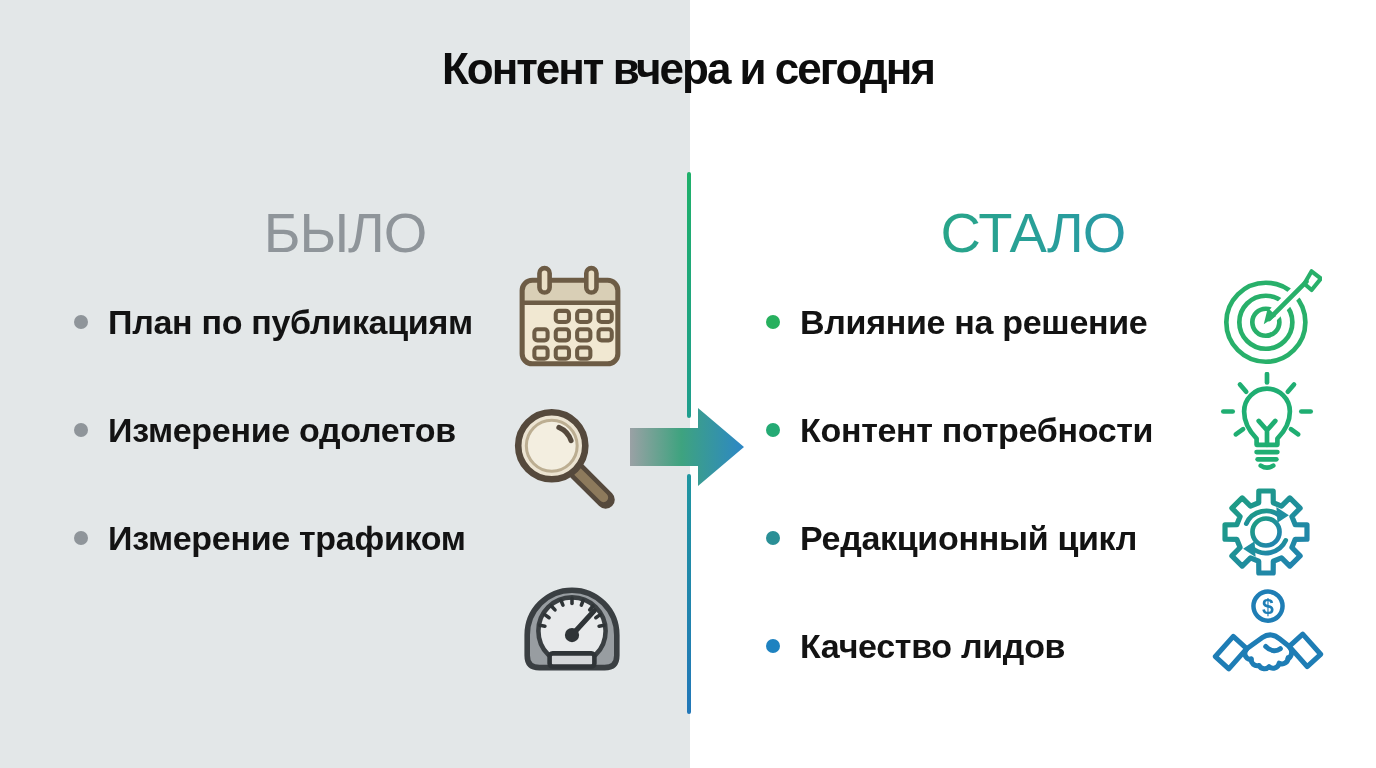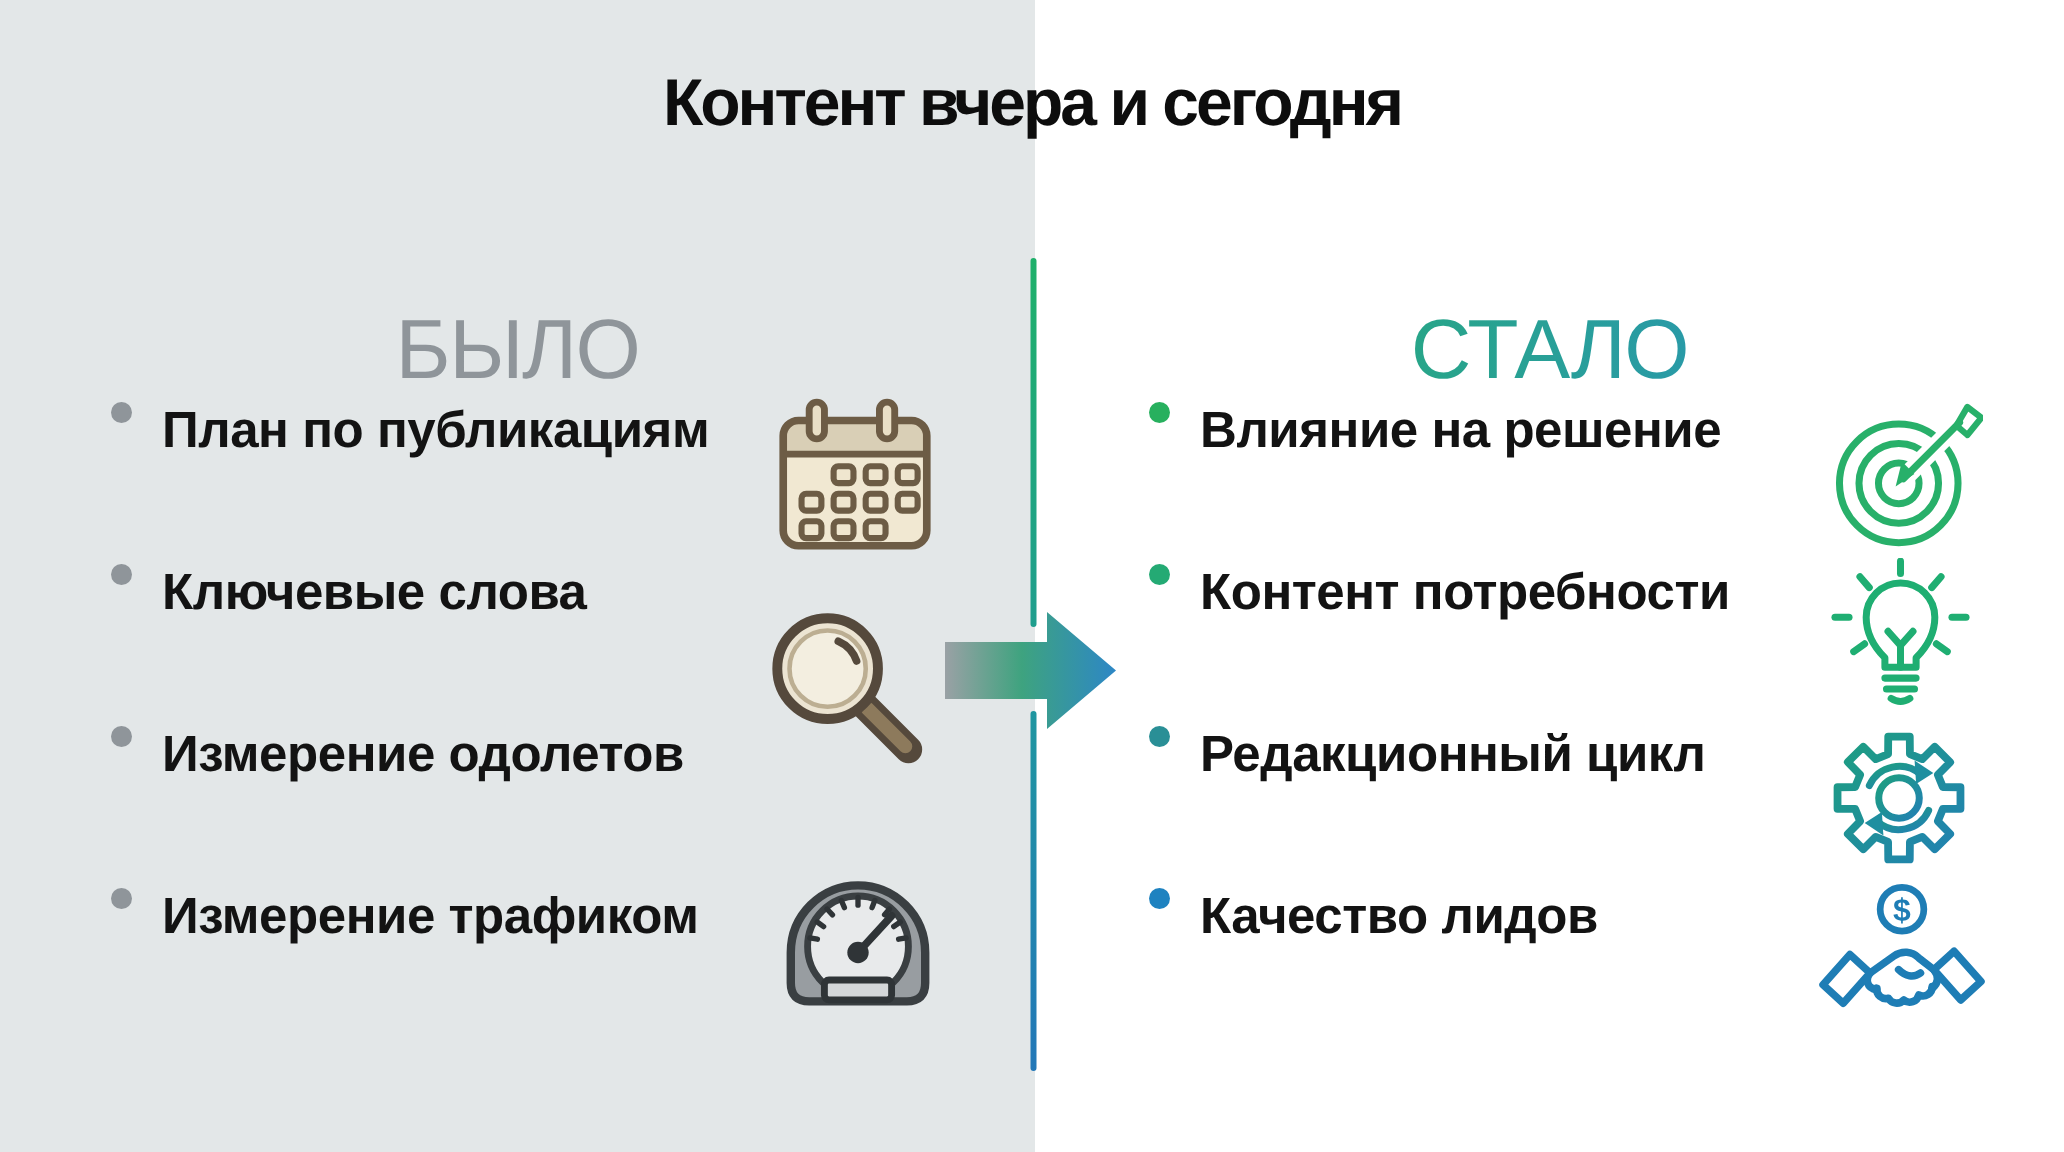--- a/index.html
+++ b/index.html
@@ -16,21 +16,21 @@
   .header-was{left:0;width:690px;}
   .header-now{
     left:690px;width:686px;
     background:linear-gradient(90deg,#27b45f 0%,#2a8bd0 100%);
     -webkit-background-clip:text;background-clip:text;
     color:transparent;-webkit-text-fill-color:transparent;
   }
   ul.list{position:absolute;top:268px;margin:0;padding:0;list-style:none;}
   .list-was{left:74px;}
   .list-now{left:766px;}
-  ul.list li{height:108px;display:flex;}
+  ul.list li{height:108px;display:flex;align-items:center;}
   .bullet{width:14px;height:14px;border-radius:50%;margin-right:20px;flex:none;}
   .item-label{font-size:34px;font-weight:bold;color:#131313;letter-spacing:-0.3px;white-space:nowrap;}
   .divider-seg{position:absolute;left:687px;width:4px;border-radius:2px;}
   .divider-top{top:172px;height:246px;background:linear-gradient(180deg,#1fb06a 0%,#1f9e8e 100%);}
   .divider-bottom{top:474px;height:240px;background:linear-gradient(180deg,#1f96a0 0%,#2277b8 100%);}
   .icon{position:absolute;}
   .ic-calendar{left:514px;top:262px;}
   .ic-magnifier{left:506px;top:400px;}
   .ic-speedometer{left:516px;top:578px;}
   .ic-arrow{left:630px;top:406px;}
@@ -50,24 +50,20 @@
   <div class="col-header header-was" style="color: rgb(143, 149, 154);">БЫЛО</div>
   <div class="col-header header-now">СТАЛО</div>
 
   <div class="divider-seg divider-top"></div>
   <div class="divider-seg divider-bottom"></div>
 
   <ul class="list list-was">
     <li>
       <span class="bullet" style="background-color: rgb(143, 149, 154);"></span>
       <span class="item-label">План по публикациям</span>
-    </li>
-    <li>
-      <span class="bullet" style="background-color: rgb(143, 149, 154);"></span>
-      <span class="item-label">Ключевые слова</span>
     </li>
     <li>
       <span class="bullet" style="background-color: rgb(143, 149, 154);"></span>
       <span class="item-label">Измерение одолетов</span>
     </li>
     <li>
       <span class="bullet" style="background-color: rgb(143, 149, 154);"></span>
       <span class="item-label">Измерение трафиком</span>
     </li>
   </ul>

